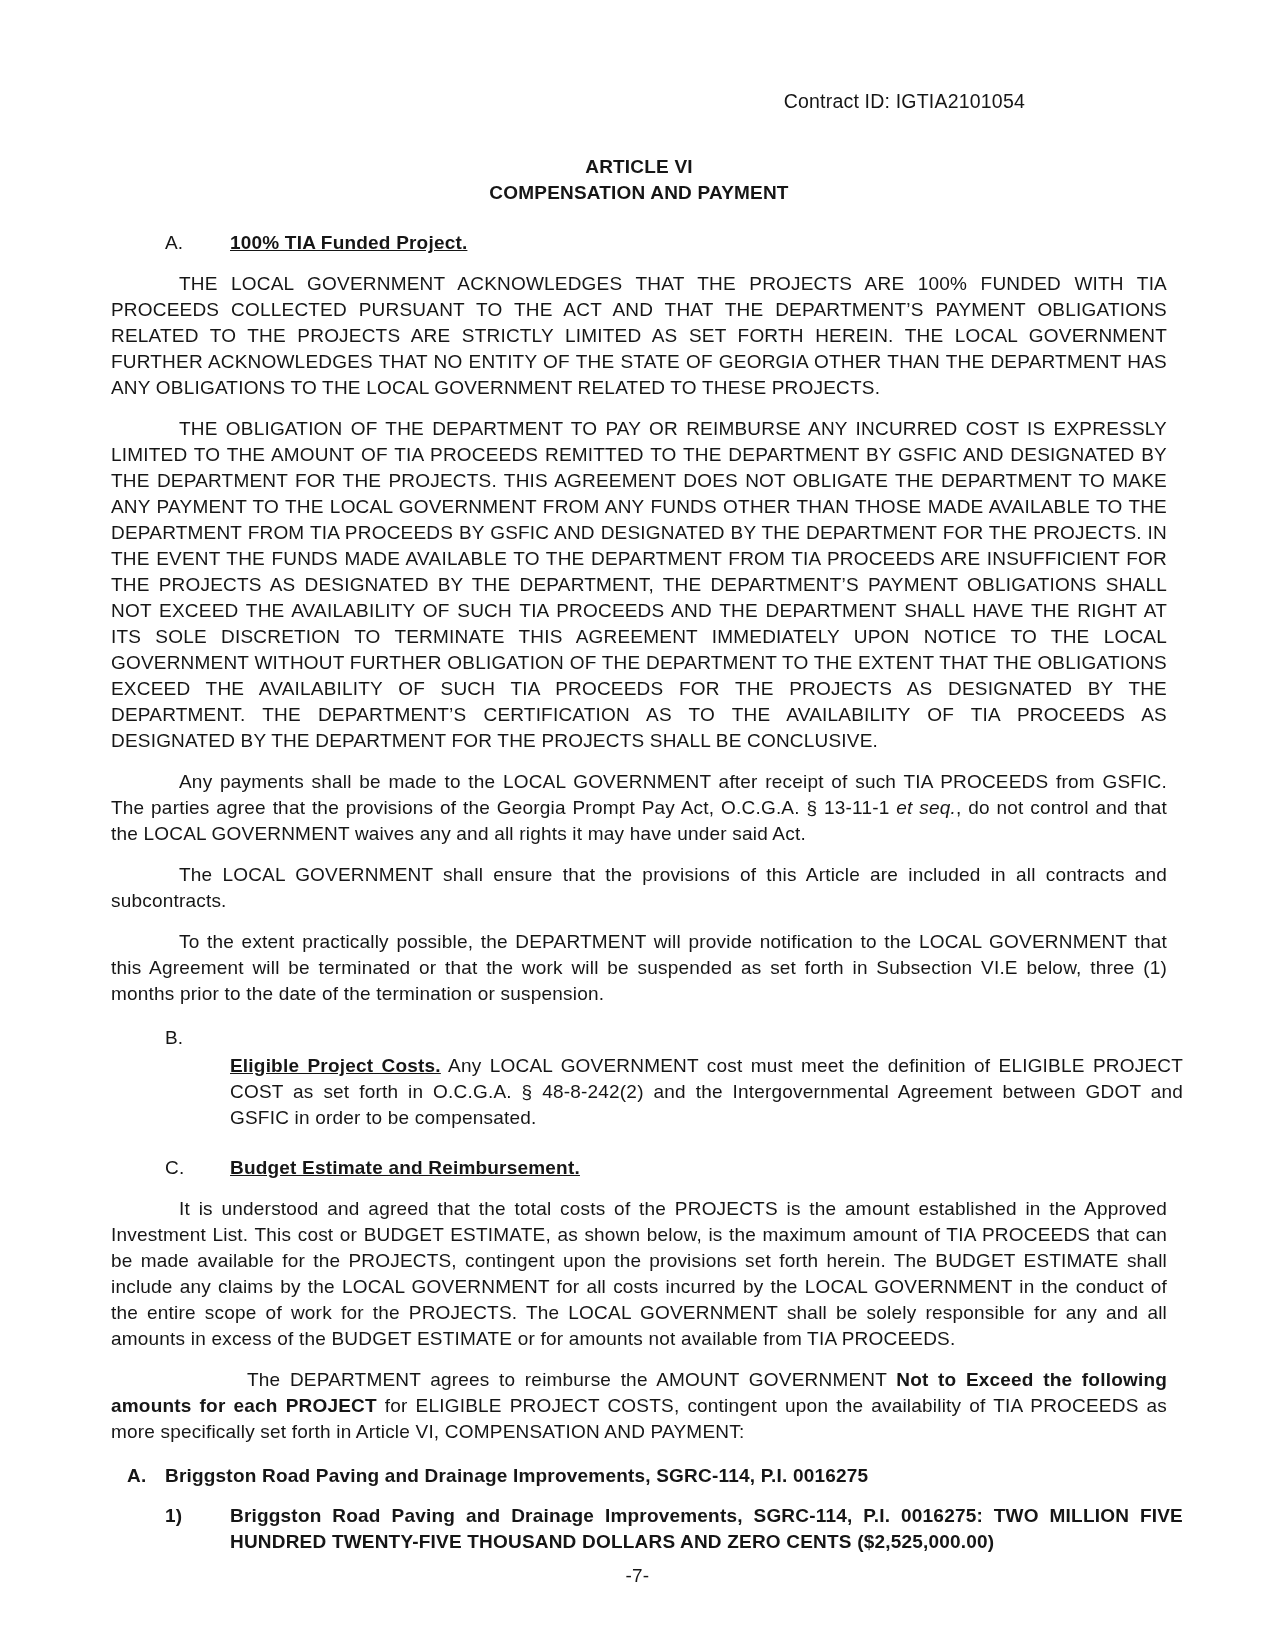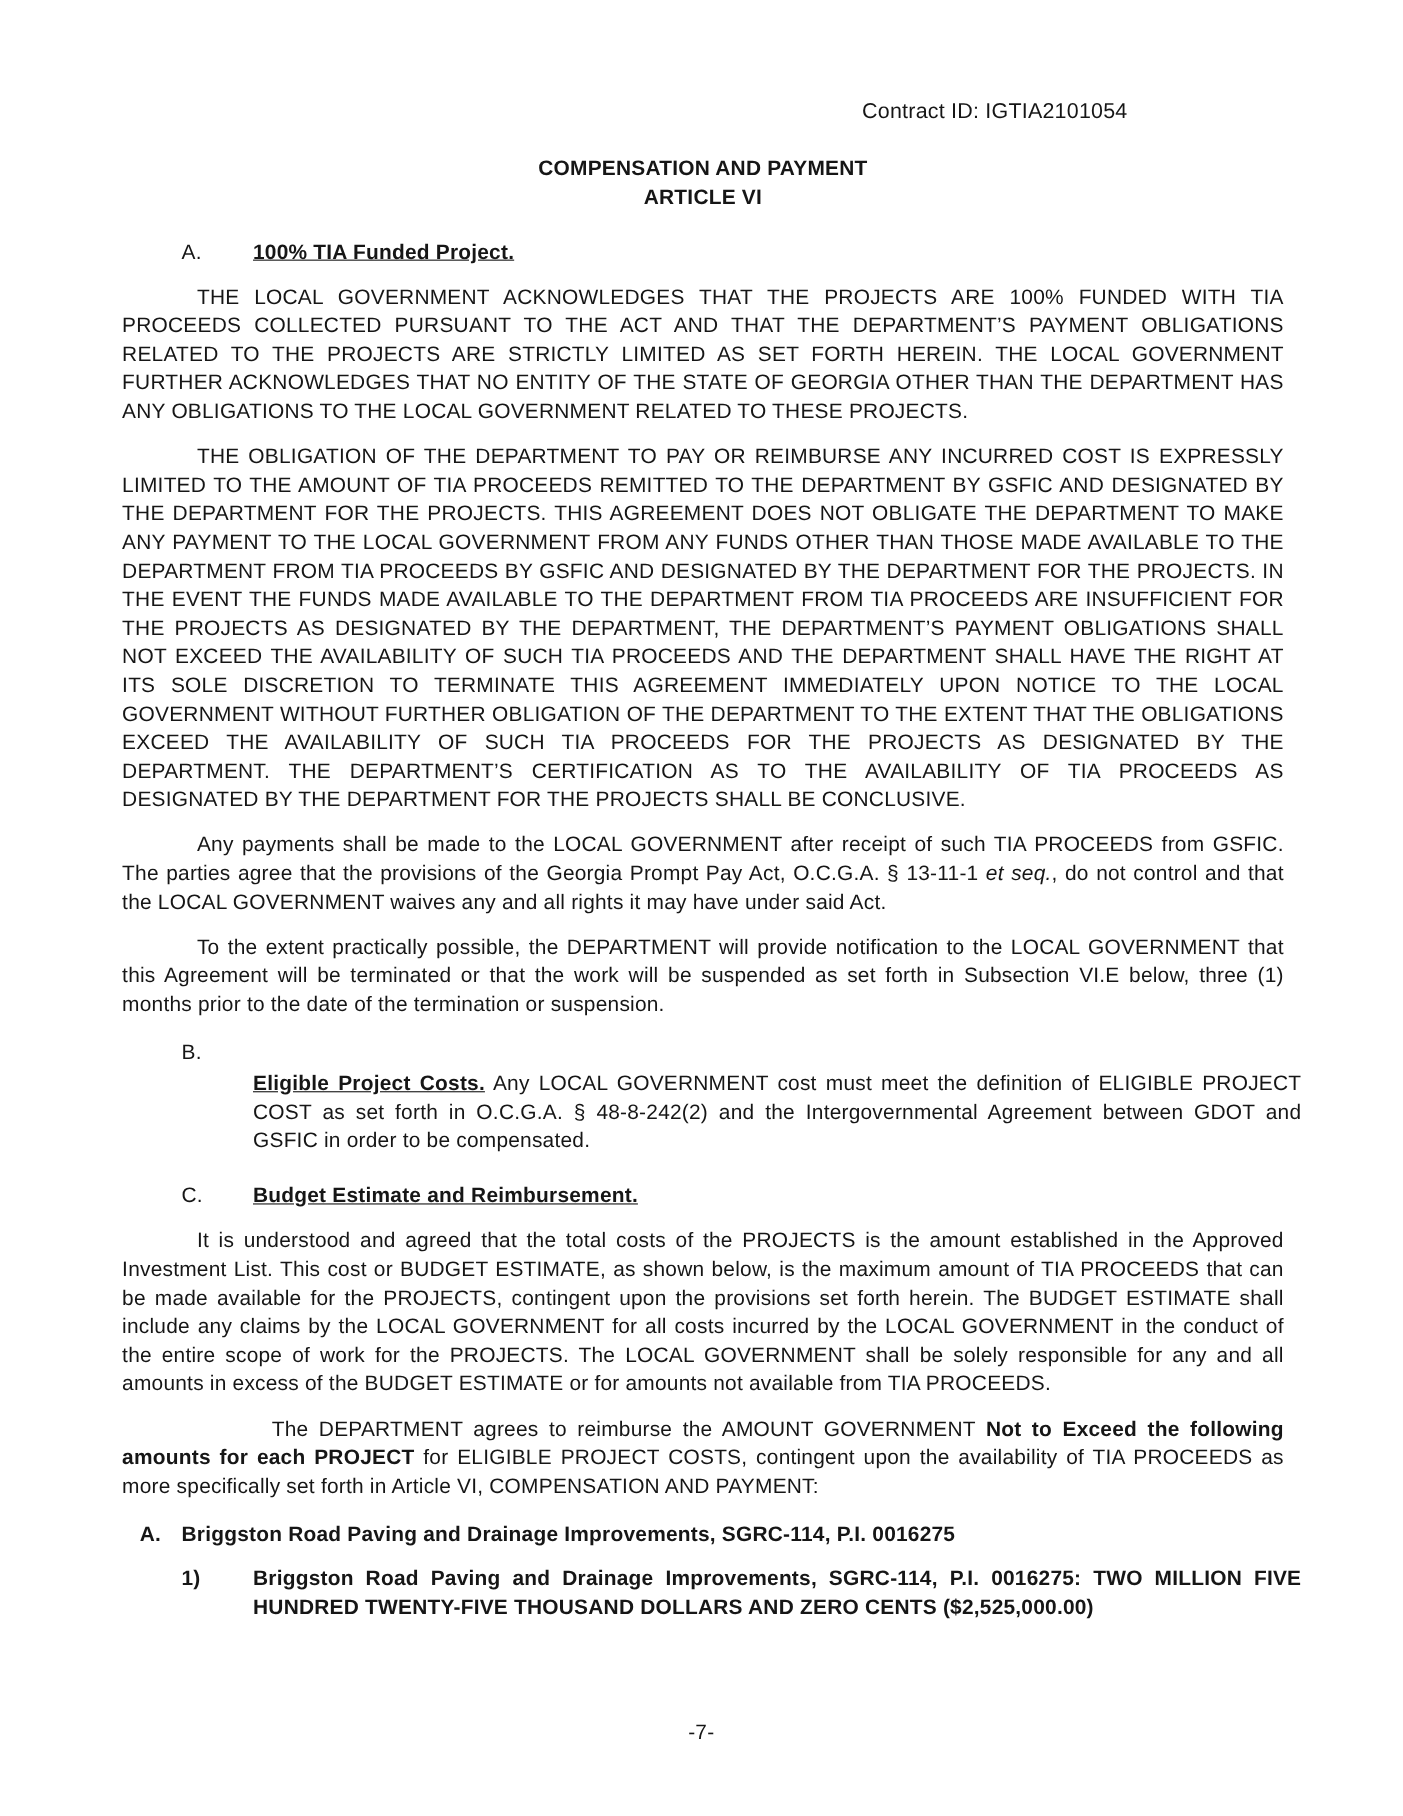--- a/index.html
+++ b/index.html
@@ -13,21 +13,21 @@
     padding: 88px 92px 0 95px;
     font-family: "Liberation Sans", "DejaVu Sans", sans-serif;
     font-size: 19px;
     line-height: 26px;
     color: #161616;
     letter-spacing: 0.2px;
   }
   .contract-line {
     text-align: right;
     padding-right: 158px;
-    margin-bottom: 27px;
+    margin-bottom: 40px;
     font-size: 19.5px;
   }
   .doc-title { text-align: center; font-weight: bold; margin-bottom: 22px; }
   .sect-head { display: flex; margin: 24px 0 4px 70px; }
   .sect-label { width: 65px; flex: 0 0 65px; }
   .sect-title { font-weight: bold; text-decoration: underline; }
   p.body { margin: 15px 16px; text-align: justify; text-indent: 68px; }
   p.big-indent { text-indent: 136px; }
   .hang { display: flex; margin: 18px 0 18px 70px; }
   .hang-label { width: 65px; flex: 0 0 65px; }
@@ -43,35 +43,36 @@
   .footer { position: absolute; left: 0; right: 0; bottom: 62px; text-align: center; }
 </style>
 </head>
 <body>
 
 <div class="page">
 
   <div class="contract-line">Contract ID:  IGTIA2101054</div>
 
   <div class="doc-title">
+    <div>ARTICLE VI</div>
     <div>COMPENSATION AND PAYMENT</div>
-    <div>ARTICLE VI</div>
   </div>
 
   <div class="sect-head">
     <div class="sect-label">A.</div>
     <div class="sect-title">100% TIA Funded Project.</div>
   </div>
 
   <p class="body">THE LOCAL GOVERNMENT ACKNOWLEDGES THAT THE PROJECTS ARE 100% FUNDED WITH TIA PROCEEDS COLLECTED PURSUANT TO THE ACT AND THAT THE DEPARTMENT’S PAYMENT OBLIGATIONS RELATED TO THE PROJECTS ARE STRICTLY LIMITED AS SET FORTH HEREIN.  THE LOCAL GOVERNMENT FURTHER ACKNOWLEDGES THAT NO ENTITY OF THE STATE OF GEORGIA OTHER THAN THE DEPARTMENT HAS ANY OBLIGATIONS TO THE LOCAL GOVERNMENT RELATED TO THESE PROJECTS.</p>
 
   <p class="body">THE OBLIGATION OF THE DEPARTMENT TO PAY OR REIMBURSE ANY INCURRED COST IS EXPRESSLY LIMITED TO THE AMOUNT OF TIA PROCEEDS REMITTED TO THE DEPARTMENT BY GSFIC AND DESIGNATED BY THE DEPARTMENT FOR THE PROJECTS.  THIS AGREEMENT DOES NOT OBLIGATE THE DEPARTMENT TO MAKE ANY PAYMENT TO THE LOCAL GOVERNMENT FROM ANY FUNDS OTHER THAN THOSE MADE AVAILABLE TO THE DEPARTMENT FROM TIA PROCEEDS BY GSFIC AND DESIGNATED BY THE DEPARTMENT FOR THE PROJECTS.  IN THE EVENT THE FUNDS MADE AVAILABLE TO THE DEPARTMENT FROM TIA PROCEEDS ARE INSUFFICIENT FOR THE PROJECTS AS DESIGNATED BY THE DEPARTMENT, THE DEPARTMENT’S PAYMENT OBLIGATIONS SHALL NOT EXCEED THE AVAILABILITY OF SUCH TIA PROCEEDS AND THE DEPARTMENT SHALL HAVE THE RIGHT AT ITS SOLE DISCRETION TO TERMINATE THIS AGREEMENT IMMEDIATELY UPON NOTICE TO THE LOCAL GOVERNMENT WITHOUT FURTHER OBLIGATION OF THE DEPARTMENT TO THE EXTENT THAT THE OBLIGATIONS EXCEED THE AVAILABILITY OF SUCH TIA PROCEEDS FOR THE PROJECTS AS DESIGNATED BY THE DEPARTMENT.  THE DEPARTMENT’S CERTIFICATION AS TO THE AVAILABILITY OF TIA PROCEEDS AS DESIGNATED BY THE DEPARTMENT FOR THE PROJECTS SHALL BE CONCLUSIVE.</p>
 
   <p class="body"><span>Any payments shall be made to the LOCAL GOVERNMENT after receipt of such TIA PROCEEDS from GSFIC.  The parties agree that the provisions of the Georgia Prompt Pay Act, O.C.G.A. § 13-11-1 </span><span class="it">et seq.</span><span>, do not control and that the LOCAL GOVERNMENT waives any and all rights it may have under said Act.</span></p>
 
+  <p class="body">The LOCAL GOVERNMENT shall ensure that the provisions of this Article are included in all contracts and subcontracts.</p>
 
   <p class="body">To the extent practically possible, the DEPARTMENT will provide notification to the LOCAL GOVERNMENT that this Agreement will be terminated or that the work will be suspended as set forth in Subsection VI.E below, three (1) months prior to the date of the termination or suspension.</p>
 
   <div class="hang">
     <div class="hang-label">B.</div>
     <div class="hang-txt"><span class="inline-head">Eligible Project Costs.</span><span>  Any LOCAL GOVERNMENT cost must meet the definition of ELIGIBLE PROJECT COST as set forth in O.C.G.A. § 48-8-242(2) and the Intergovernmental Agreement between GDOT and GSFIC in order to be compensated.</span></div>
   </div>
 
   <div class="sect-head">
     <div class="sect-label">C.</div>

